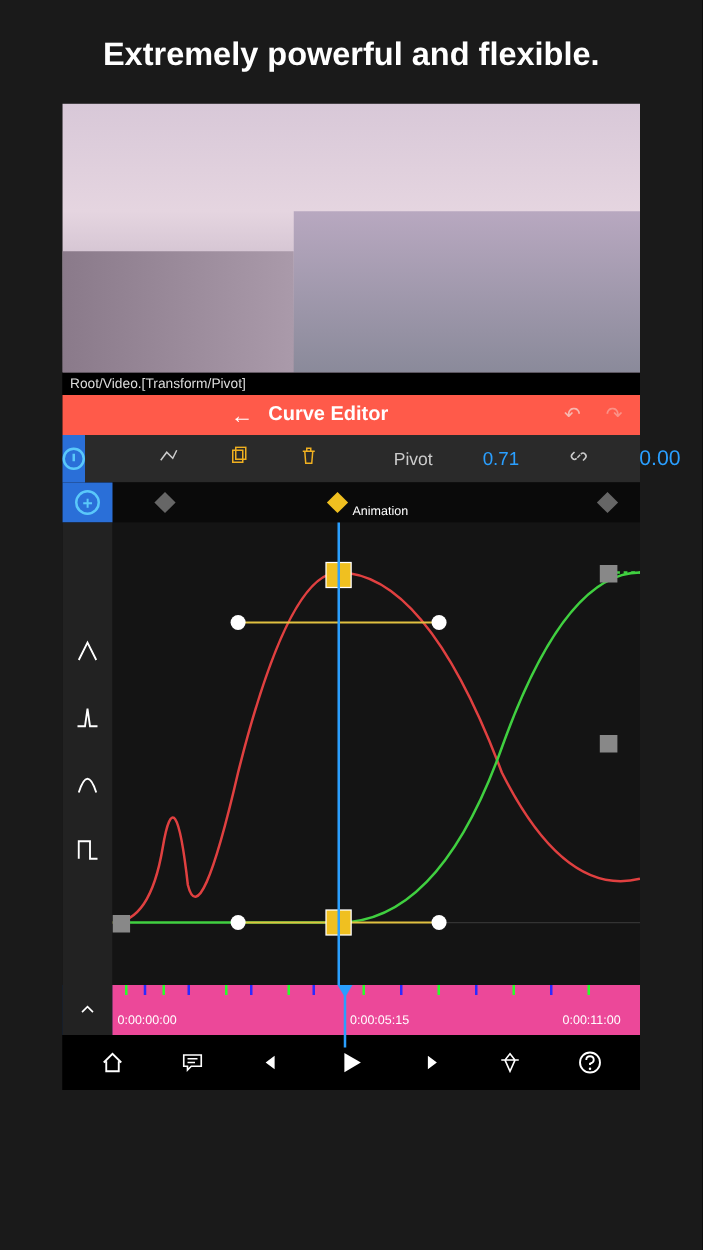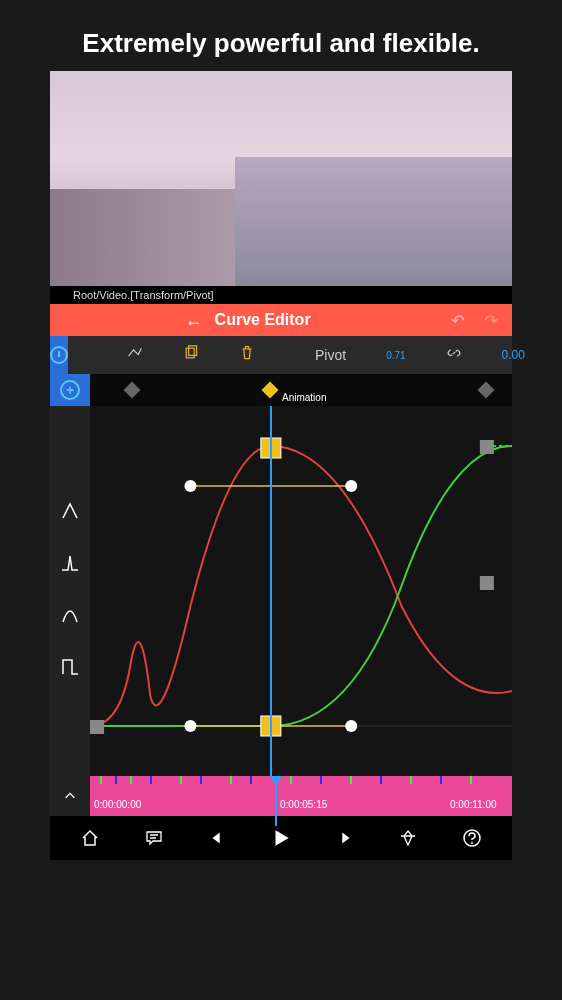--- a/index.html
+++ b/index.html
@@ -8,21 +8,21 @@
   height: 1000px;
   background: #1a1a1a;
   font-family: -apple-system, Helvetica, Arial, sans-serif;
   color: #fff;
   overflow: hidden;
 }
 .headline {
   text-align: center;
   font-size: 26px;
   font-weight: 600;
-  padding: 28px 20px 12px;
+  padding: 28px 20px 24px;
 }
 .app-frame {
   margin: 0 50px;
   background: #000;
 }
 .preview {
   width: 100%;
   height: 215px;
   background: linear-gradient(to bottom, #d8c8d8 0%, #e5d5e0 40%, #c8b8c8 70%, #9a8a9a 100%);
   position: relative;
@@ -37,21 +37,21 @@
 }
 .preview::after {
   content: "";
   position: absolute;
   right: 0; top: 40%;
   width: 60%; height: 60%;
   background: linear-gradient(to bottom, #b8a8c0, #8a8a9a);
 }
 .breadcrumb {
   font-size: 11px;
-  padding: 3px 23px;
+  padding: 3px 6px;
   background: #000;
   color: #ddd;
 }
 .title-bar {
   background: #ff5a4a;
   height: 32px;
   display: flex;
   align-items: center;
   padding: 0 10px;
   gap: 12px;
@@ -85,23 +85,23 @@
   align-items: center;
   padding: 0 14px;
   gap: 40px;
   margin-left: 45px;
 }
 .tb-icon { font-size: 16px; cursor: pointer; }
 .tb-graph { color: #ccc; }
 .tb-copy { color: #f0b020; }
 .tb-trash { color: #f0b020; }
 .tb-label { color: #ccc; font-size: 14px; margin-left: 20px; }
-.tb-val1 { color: #2a9fff; font-size: 10px; }
+.tb-val1 { color: #2a9fff; font-size: 15px; }
 .tb-link { color: #ccc; font-size: 16px; }
-.tb-val2 { color: #2a9fff; font-size: 12px; }
+.tb-val2 { color: #2a9fff; font-size: 17px; }
 
 .keyframe-row {
   display: flex;
   height: 32px;
   background: #0a0a0a;
 }
 .left-rail-add {
   width: 40px;
   background: #2a6fd8;
   display: flex;

